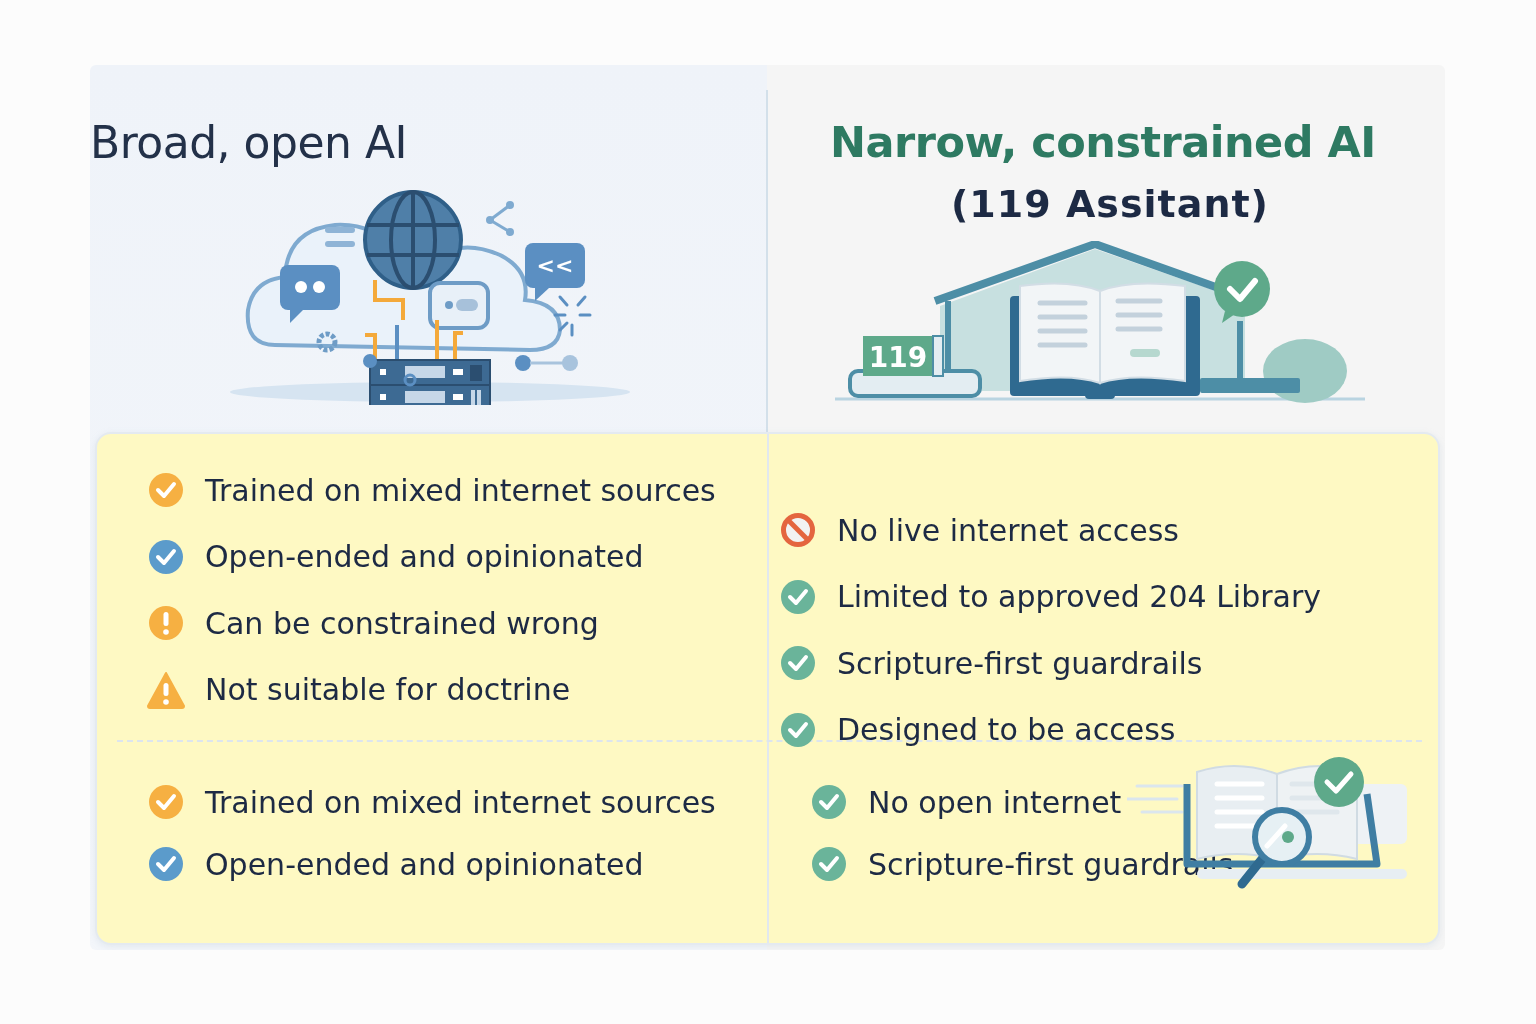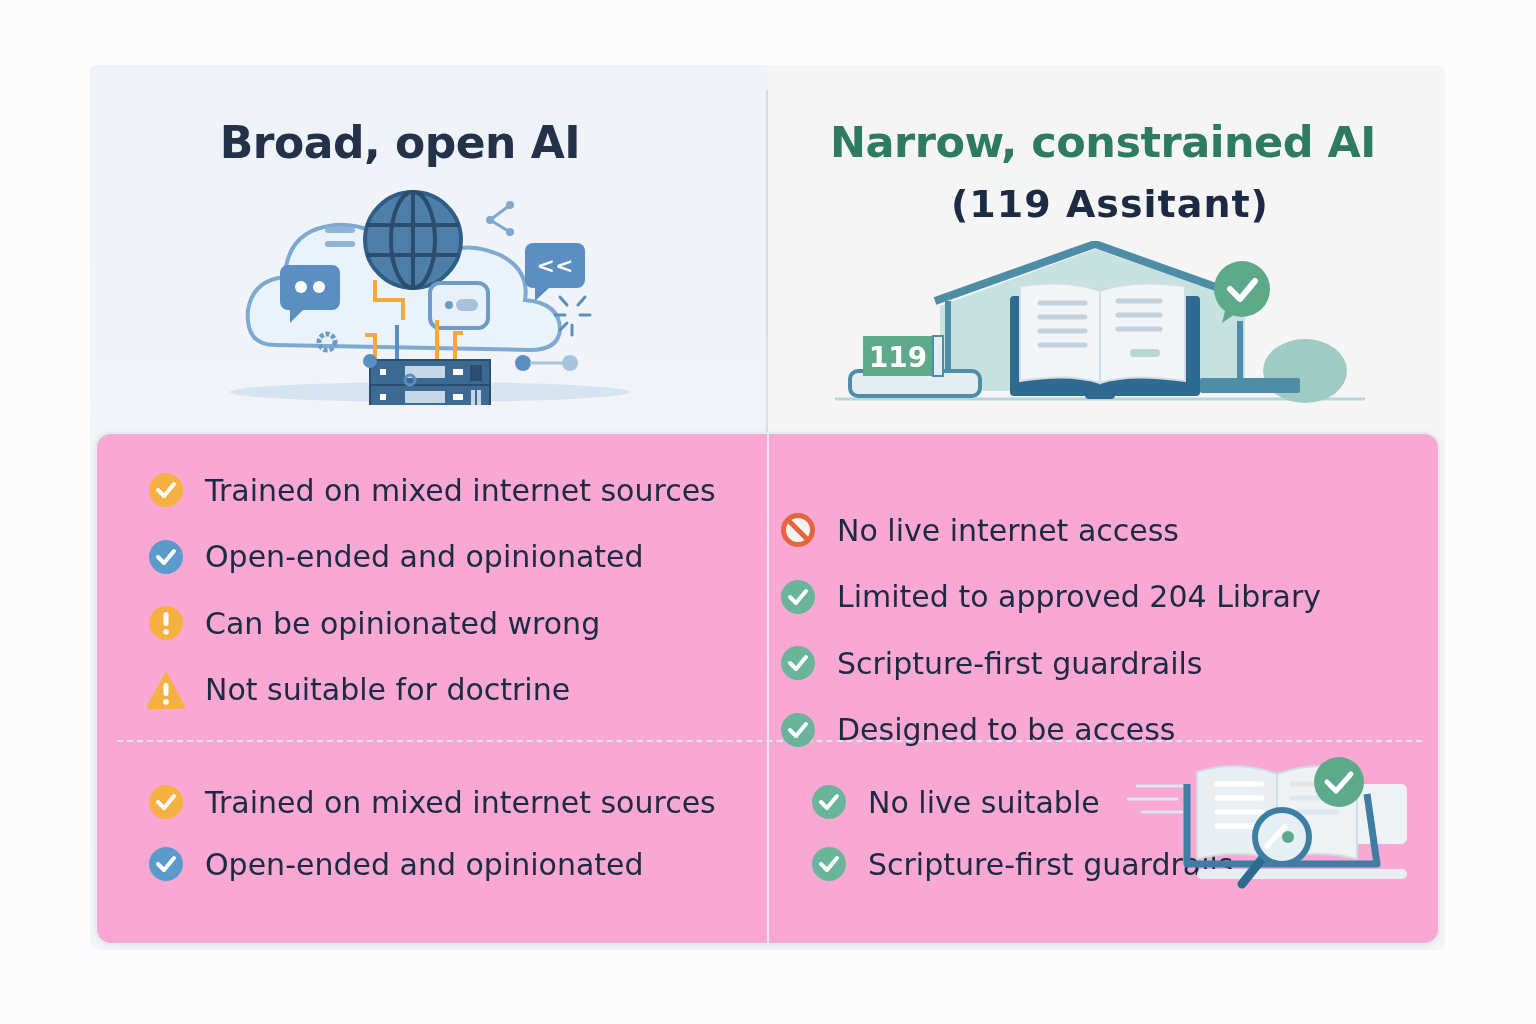--- a/index.html
+++ b/index.html
@@ -17,39 +17,39 @@
   .panel-right-bg {
     position: absolute; left: 677px; top: 0; width: 678px; height: 885px;
     background: #f5f5f5;
   }
   .divider-top {
     position: absolute; left: 676px; top: 25px; width: 2px; height: 345px;
     background: #d3e0ea;
   }
 
   .heading-left {
-    position: absolute; left: 0; top: 52px; width: 620px; text-align: center;
-    font-size: 44px; font-weight: bold; color: #233149; letter-spacing: -0.5px;
+    position: absolute; left: 0; top: 52px; width: 620px; 
+    font-size: 44px; font-weight: normal; color: #233149; letter-spacing: -0.5px;
   }
   .heading-right {
     position: absolute; left: 740px; top: 52px; width: 620px; text-align: left;
     font-size: 43px; font-weight: bold; color: #2e7a62; letter-spacing: -0.5px;
   }
   .subheading-right {
     position: absolute; left: 710px; top: 117px; width: 620px; text-align: center;
     font-size: 38px; font-weight: bold; color: #1d2a44; letter-spacing: 1px;
   }
 
   .illus { position: absolute; }
   .illus-left { left: 125px; top: 120px; width: 420px; height: 220px; }
   .illus-right { left: 740px; top: 176px; width: 540px; height: 165px; }
 
   .card {
     position: absolute; left: 95px; top: 432px; width: 1345px; height: 513px;
-    background: #f9a8d4; border: 2px solid #e4eaf0; border-radius: 16px;
+    background: #fef9c3; border: 2px solid #e4eaf0; border-radius: 16px;
     box-shadow: 0 2px 6px rgba(180,195,210,0.25);
   }
   .card-divider {
     position: absolute; left: 670px; top: 0; width: 2px; height: 509px; background: #e1e8ef;
   }
   .dashed {
     position: absolute; left: 20px; top: 306px; width: 1305px; height: 0;
     border-top: 2px dashed #dde5ee;
   }
 
@@ -218,21 +218,21 @@
         <span>Open-ended and opinionated</span>
       </li>
       <li>
         <span class="icon">
           <svg viewBox="0 0 38 38">
               <circle cx="19" cy="19" r="17" fill="#f6b042"></circle>
               <rect x="16.5" y="8" width="5" height="14" rx="2.5" fill="#fff"></rect>
               <circle cx="19" cy="28" r="2.8" fill="#fff"></circle>
             </svg>
         </span>
-        <span>Can be opinionated wrong</span>
+        <span>Can be constrained wrong</span>
       </li>
       <li>
         <span class="icon">
           <svg viewBox="0 0 38 38">
               <path d="M19 2 L37 35 Q37 37 35 37 L3 37 Q1 37 1 35 Z" fill="#f6b042" stroke="#f6b042" stroke-width="2" stroke-linejoin="round"></path>
               <rect x="16.5" y="12" width="5" height="13" rx="2.5" fill="#fff"></rect>
               <circle cx="19" cy="31" r="2.8" fill="#fff"></circle>
             </svg>
         </span>
         <span>Not suitable for doctrine</span>
@@ -300,21 +300,21 @@
     </ul>
 
     <ul class="list list-right-bottom">
       <li>
         <span class="icon">
           <svg viewBox="0 0 38 38">
               <circle cx="19" cy="19" r="17" fill="#6ab49a"></circle>
               <path d="M11 19 L17 25 L27 13" fill="none" stroke="#fff" stroke-width="4" stroke-linecap="round" stroke-linejoin="round"></path>
             </svg>
         </span>
-        <span>No live suitable</span>
+        <span>No open internet</span>
       </li>
       <li>
         <span class="icon">
           <svg viewBox="0 0 38 38">
               <circle cx="19" cy="19" r="17" fill="#6ab49a"></circle>
               <path d="M11 19 L17 25 L27 13" fill="none" stroke="#fff" stroke-width="4" stroke-linecap="round" stroke-linejoin="round"></path>
             </svg>
         </span>
         <span>Scripture-first guardrails</span>
       </li>

